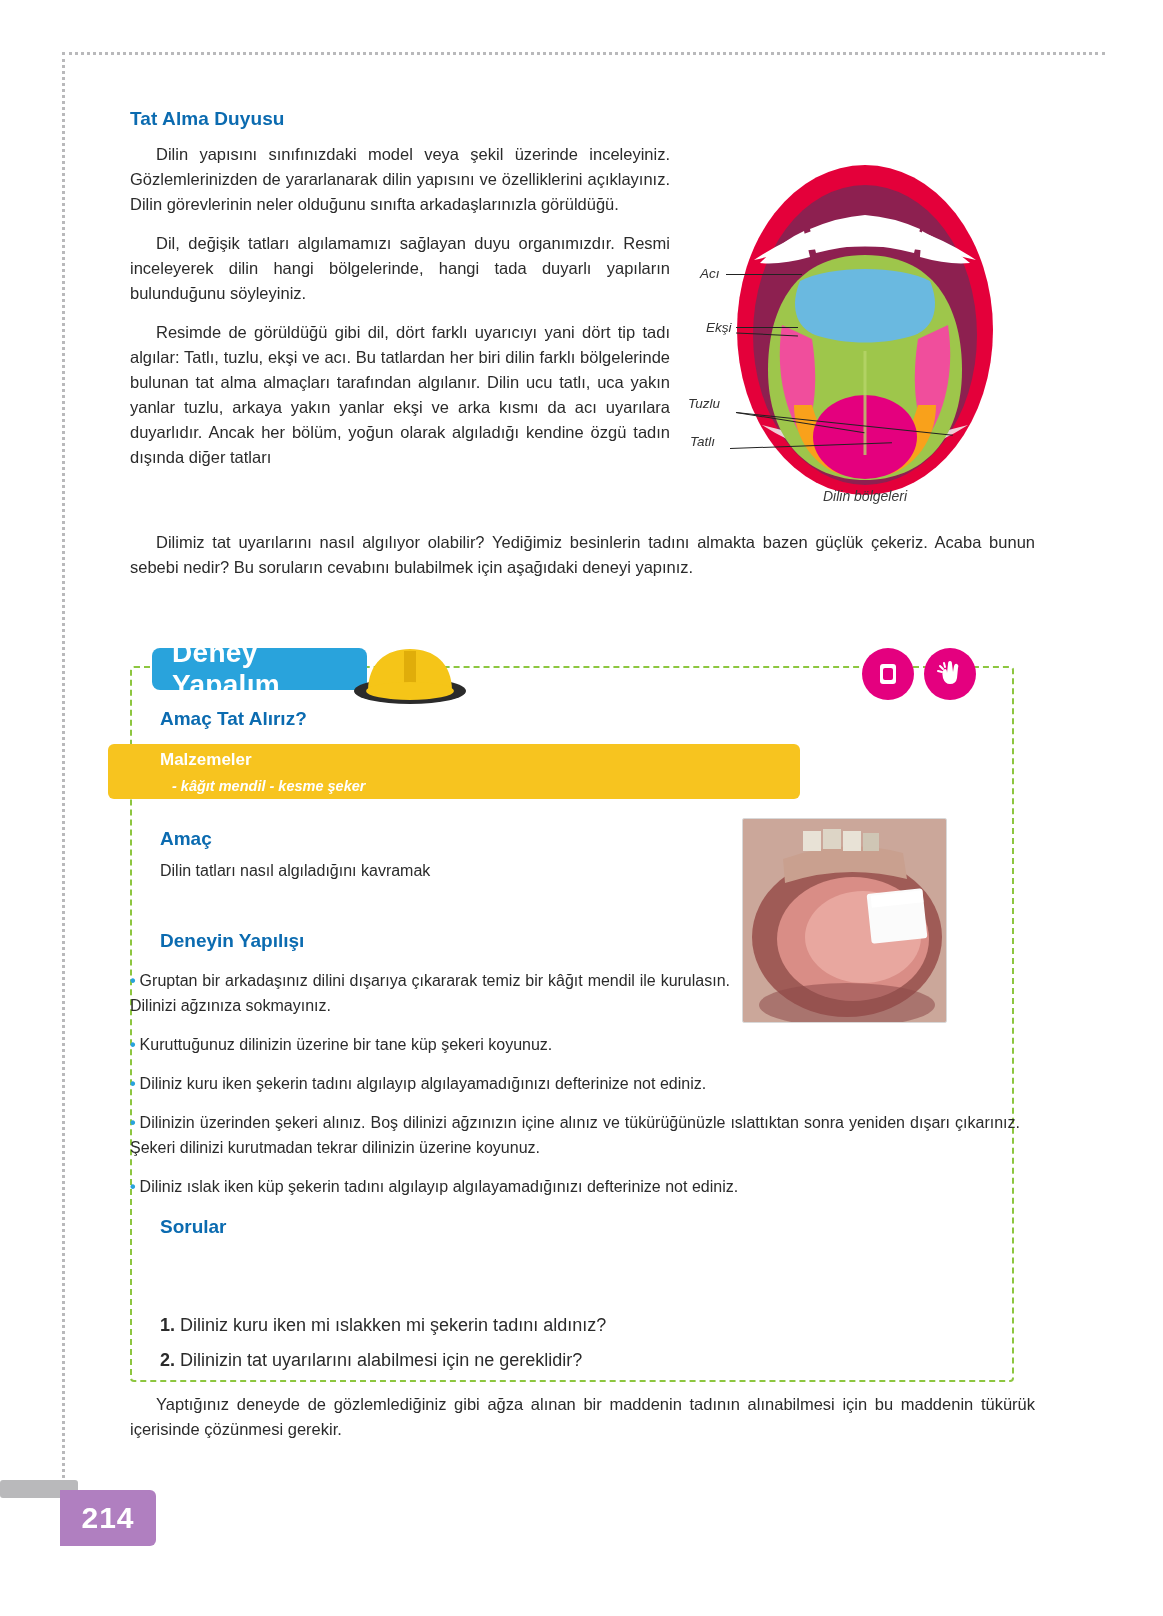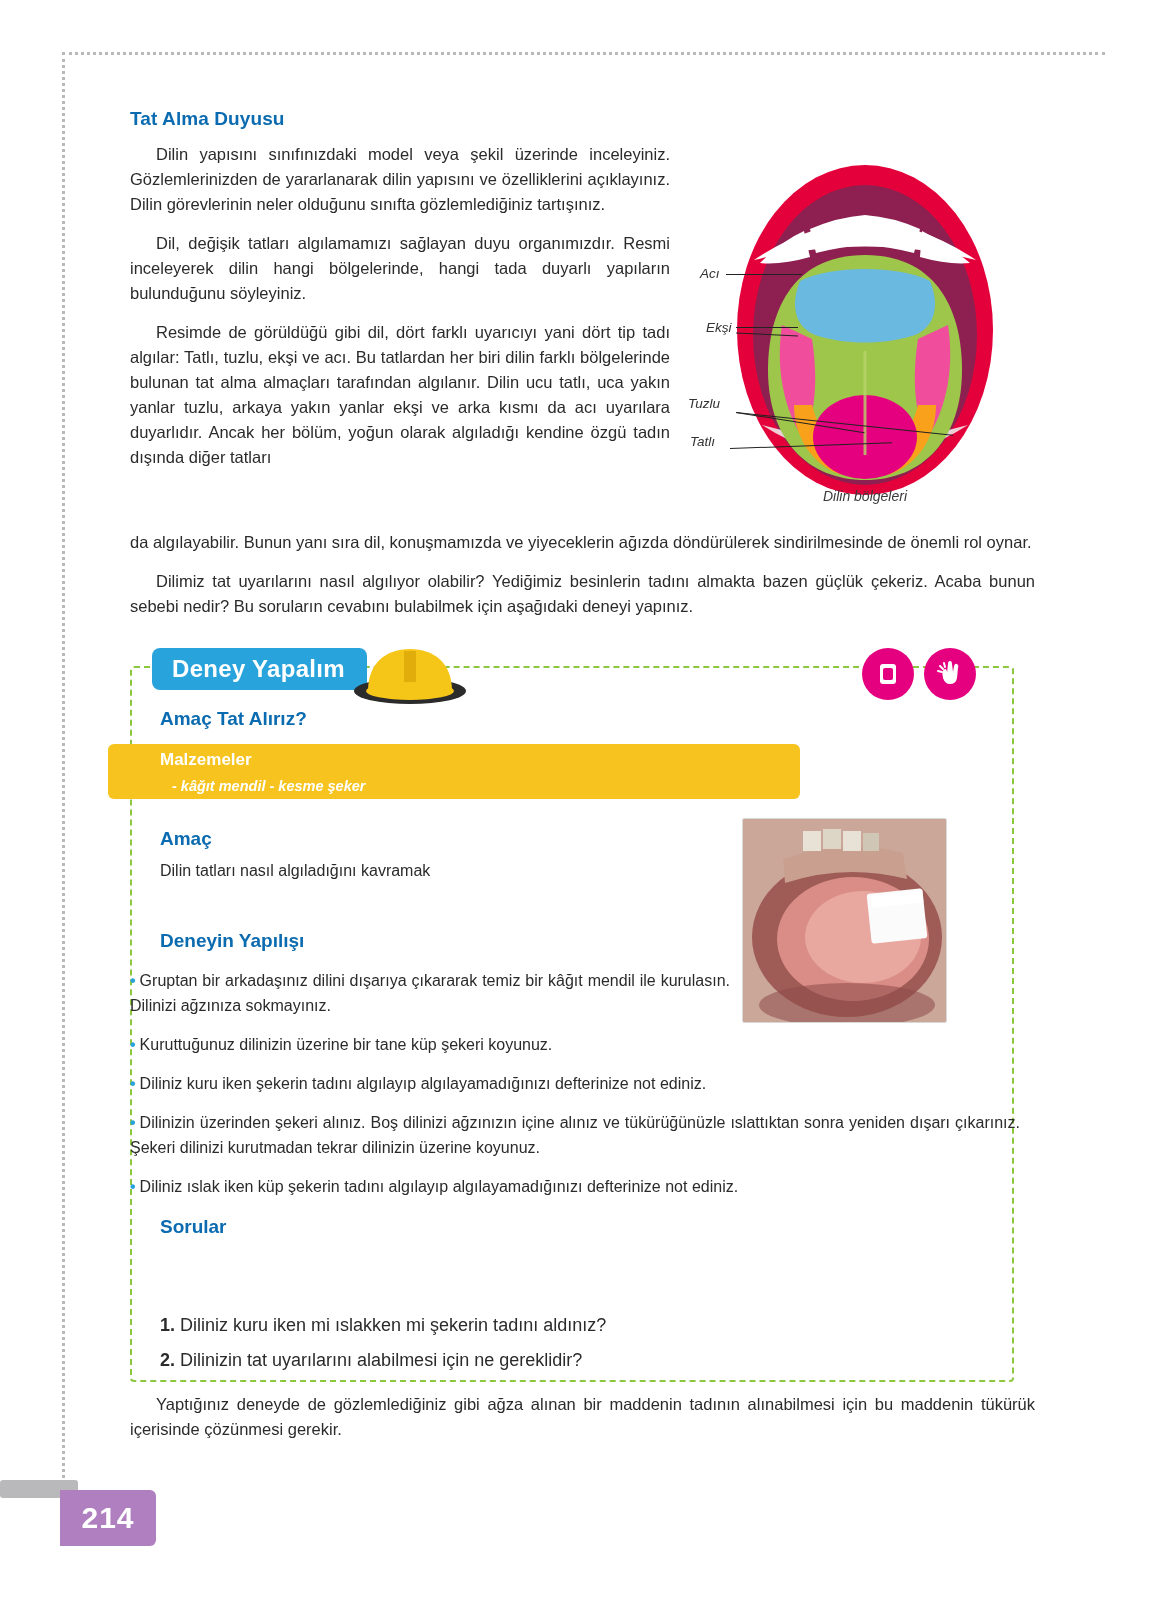--- a/index.html
+++ b/index.html
@@ -47,21 +47,21 @@
 
   
   .exp-box{
     position:absolute;left:130px;top:666px;width:880px;height:712px;
     border:2px dashed #8dc63f;border-radius:4px;background:#fff;
   }
   .deney-tab{
     position:absolute;left:152px;top:648px;width:215px;height:42px;
     background:#29a3dc;border-radius:8px;
     display:flex;align-items:center;padding-left:20px;box-sizing:border-box;
-    color:#fff;font-size:24px;font-weight:bold;letter-spacing:.3px;
+    color:#fff;font-size:28px;font-weight:bold;letter-spacing:.3px;
   }
   .helmet{
     position:absolute;left:352px;top:645px;width:116px;height:62px;
   }
   .icon-circ{
     position:absolute;top:648px;width:52px;height:52px;border-radius:50%;
     background:#e4007f;display:flex;align-items:center;justify-content:center;
   }
   .icon-circ.one{left:862px;}
   .icon-circ.two{left:924px;}
@@ -133,21 +133,21 @@
 </style>
 </head>
 <body>
 
 <div class="page">
 
   <div class="page-border"></div>
 
   <div class="col-left">
     <h1 class="sec-title">Tat Alma Duyusu</h1>
-    <p class="body">Dilin yapısını sınıfınızdaki model veya şekil üzerinde inceleyiniz. Gözlemlerinizden de yararlanarak dilin yapısını ve özelliklerini açıklayınız. Dilin görevlerinin neler olduğunu sınıfta gözlemlediğiniz tartışınız.</p>
+    <p class="body">Dilin yapısını sınıfınızdaki model veya şekil üzerinde inceleyiniz. Gözlemlerinizden de yararlanarak dilin yapısını ve özelliklerini açıklayınız. Dilin görevlerinin neler olduğunu sınıfta arkadaşlarınızla görüldüğü.</p>
     <p class="body">Dil, değişik tatları algılamamızı sağlayan duyu organımızdır. Resmi inceleyerek dilin hangi bölgelerinde, hangi tada duyarlı yapıların bulunduğunu söyleyiniz.</p>
     <p class="body">Resimde de görüldüğü gibi dil, dört farklı uyarıcıyı yani dört tip tadı algılar: Tatlı, tuzlu, ekşi ve acı. Bu tatlardan her biri dilin farklı bölgelerinde bulunan tat alma almaçları tarafından algılanır. Dilin ucu tatlı, uca yakın yanlar tuzlu, arkaya yakın yanlar ekşi ve arka kısmı da acı uyarılara duyarlıdır. Ancak her bölüm, yoğun olarak algıladığı kendine özgü tadın dışında diğer tatları</p>
   </div>
 
   <div class="figure">
     <svg width="350" height="360" viewBox="0 0 350 360" xmlns="http://www.w3.org/2000/svg">
 
       <ellipse cx="175" cy="175" rx="128" ry="165" fill="#e4003a"></ellipse>
 
       <ellipse cx="175" cy="180" rx="112" ry="150" fill="#8d2050"></ellipse>
@@ -187,21 +187,20 @@
   <div class="leader" style="left:736px;top:334px;width:62px;transform:rotate(3deg);"></div>
 
   <div class="fig-label lbl-tuzlu">Tuzlu</div>
   <div class="leader" style="left:736px;top:412px;width:130px;transform:rotate(9deg);transform-origin:left center;"></div>
   <div class="leader" style="left:736px;top:412px;width:218px;transform:rotate(6deg);transform-origin:left center;"></div>
 
   <div class="fig-label lbl-tatli">Tatlı</div>
   <div class="leader" style="left:730px;top:448px;width:162px;transform:rotate(-2deg);transform-origin:left center;"></div>
 
   <div class="col-wide">
-    <p class="body" style="text-indent:0;">da algılayabilir.  Bunun yanı sıra dil, konuşmamızda ve yiyeceklerin ağızda döndürülerek sindirilmesinde de önemli rol oynar.</p>
     <p class="body">Dilimiz tat uyarılarını nasıl algılıyor olabilir? Yediğimiz besinlerin tadını almakta bazen güçlük çekeriz. Acaba bunun sebebi nedir? Bu soruların cevabını bulabilmek için aşağıdaki deneyi yapınız.</p>
   </div>
 
   <div class="exp-box"></div>
 
   <div class="deney-tab">
     <span>Deney Yapalım</span>
   </div>
 
   <div class="helmet">

